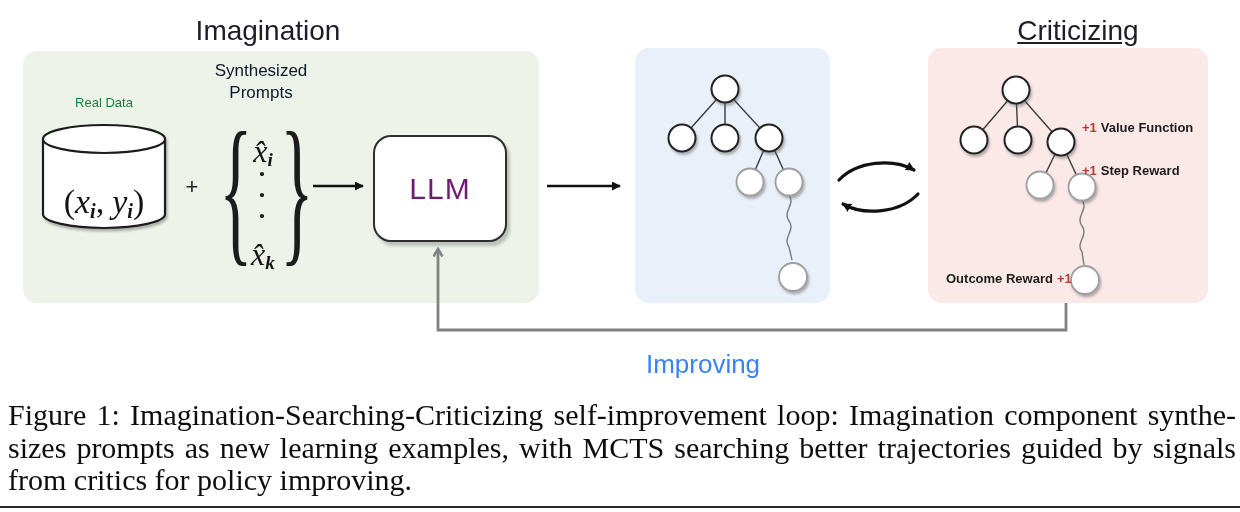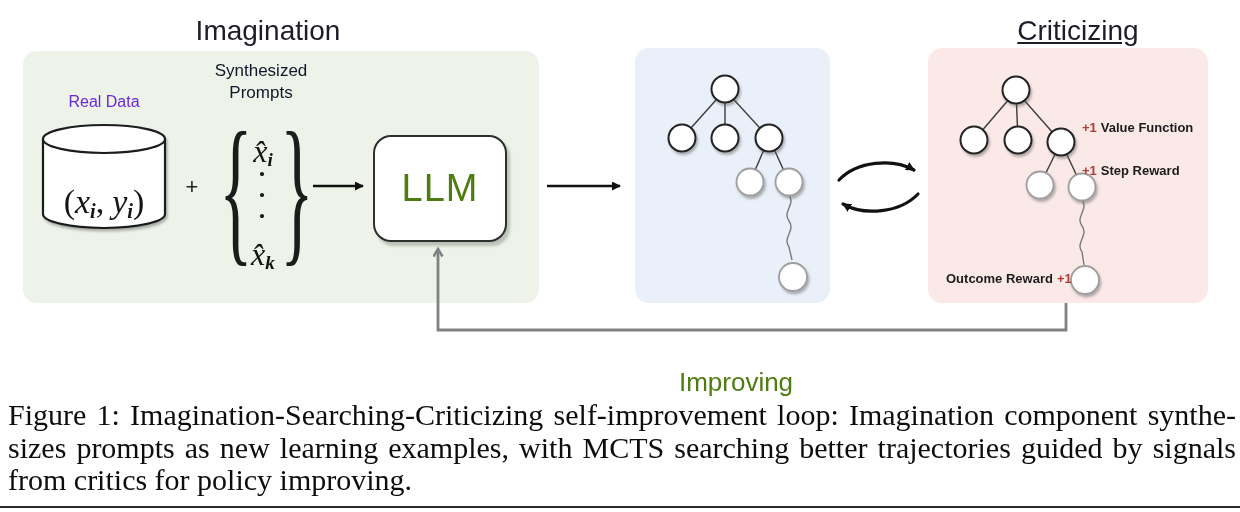--- a/index.html
+++ b/index.html
@@ -9,46 +9,46 @@
   #panel-imagination{left:23px;top:51px;width:516px;height:252px;background:var(--imagination-bg,#edf3e9);}
   #panel-searching{left:635px;top:48px;width:195px;height:255px;background:var(--searching-bg,#e9f0f9);}
   #panel-criticizing{left:928px;top:48px;width:280px;height:255px;background:var(--criticizing-bg,#fbe9e8);}
   #overlay{position:absolute;left:0;top:0;z-index:2;}
   .txt{position:absolute;z-index:3;white-space:nowrap;}
   .ctr{transform:translate(-50%,-50%);}
   .ptitle{font-size:28px;color:#1d1d27;line-height:32px;}
   #title-imagination{left:268px;top:31px;}
   #title-searching{left:733px;top:31px;}
   #title-criticizing{left:1078px;top:31px;text-decoration:underline;}
-  #real-data-label{left:104px;top:102px;font-size:16px;color:#6d28d9;}
+  #real-data-label{left:104px;top:102px;font-size:13px;color:#15803d;}
   #synth-label{left:261px;top:82px;font-size:17px;line-height:22px;text-align:center;color:#0f172a;}
   .math{font-family:"Liberation Serif",serif;color:#141414;margin-top:16px;}
   #tuple-math{left:104px;top:187px;font-size:34px;}
   .mv{font-style:italic;}
   .msub{font-style:italic;font-weight:bold;font-size:0.60em;vertical-align:-0.22em;}
   .mcomma{margin-right:8px;}
   #plus-sign{left:192px;top:187px;font-size:22px;color:#222;}
   .brace{font-family:"Liberation Serif",serif;font-size:126px;line-height:126px;color:#1c1c1c;font-weight:400;}
   #brace-open{left:236px;top:189px;transform:translate(-50%,-50%) scale(0.55,1.30);}
   #brace-close{left:297px;top:189px;transform:translate(-50%,-50%) scale(0.55,1.30);}
   #prompt-top{left:263px;top:136px;font-size:32px;}
   #prompt-bottom{left:263px;top:239px;font-size:32px;}
   #vdots{left:262px;top:188px;display:flex;flex-direction:column;align-items:center;
          font-family:"Liberation Serif",serif;font-weight:bold;font-size:26px;line-height:21px;color:#1c1c1c;}
   #llm-box{position:absolute;z-index:3;left:373px;top:135px;width:130px;height:103px;background:#fff;
            border:2px solid #2e2e2e;border-radius:18px;box-shadow:3px 4px 3px rgba(110,120,110,0.40);
            display:flex;align-items:center;justify-content:center;}
-  #llm-label{font-size:38px;letter-spacing:1px;color:#4d7c0f;}
+  #llm-label{font-size:30px;letter-spacing:1px;color:#701a75;}
   .note{font-size:13px;font-weight:600;line-height:15px;color:#1c1c1c;}
   #note-value-function{left:1082px;top:120px;}
   #note-step-reward{left:1082px;top:143px;margin-top:20px;}
   #note-outcome{left:946px;top:271px;}
   .red{color:var(--reward-red,#b23b32);}
   .gap-r{margin-right:4px;}
-  #improving-label{left:736px;top:364px;font-size:26px;color:#4d7c0f;margin-top:18px;}
+  #improving-label{left:703px;top:364px;font-size:26px;color:#3b82f6;}
   #caption{position:absolute;z-index:3;left:8px;top:399px;width:1228px;
            font-family:"Liberation Serif",serif;font-size:30px;line-height:32.5px;color:#0d0d0d;}
   .cap-line{white-space:normal;}
   .cap-just{text-align:justify;text-align-last:justify;}
   #bottom-rule{position:absolute;z-index:3;left:0;top:506px;width:1240px;height:2px;background:#2b2b2b;}
 </style>
 </head>
 <body>
 
 <div id="stage">

